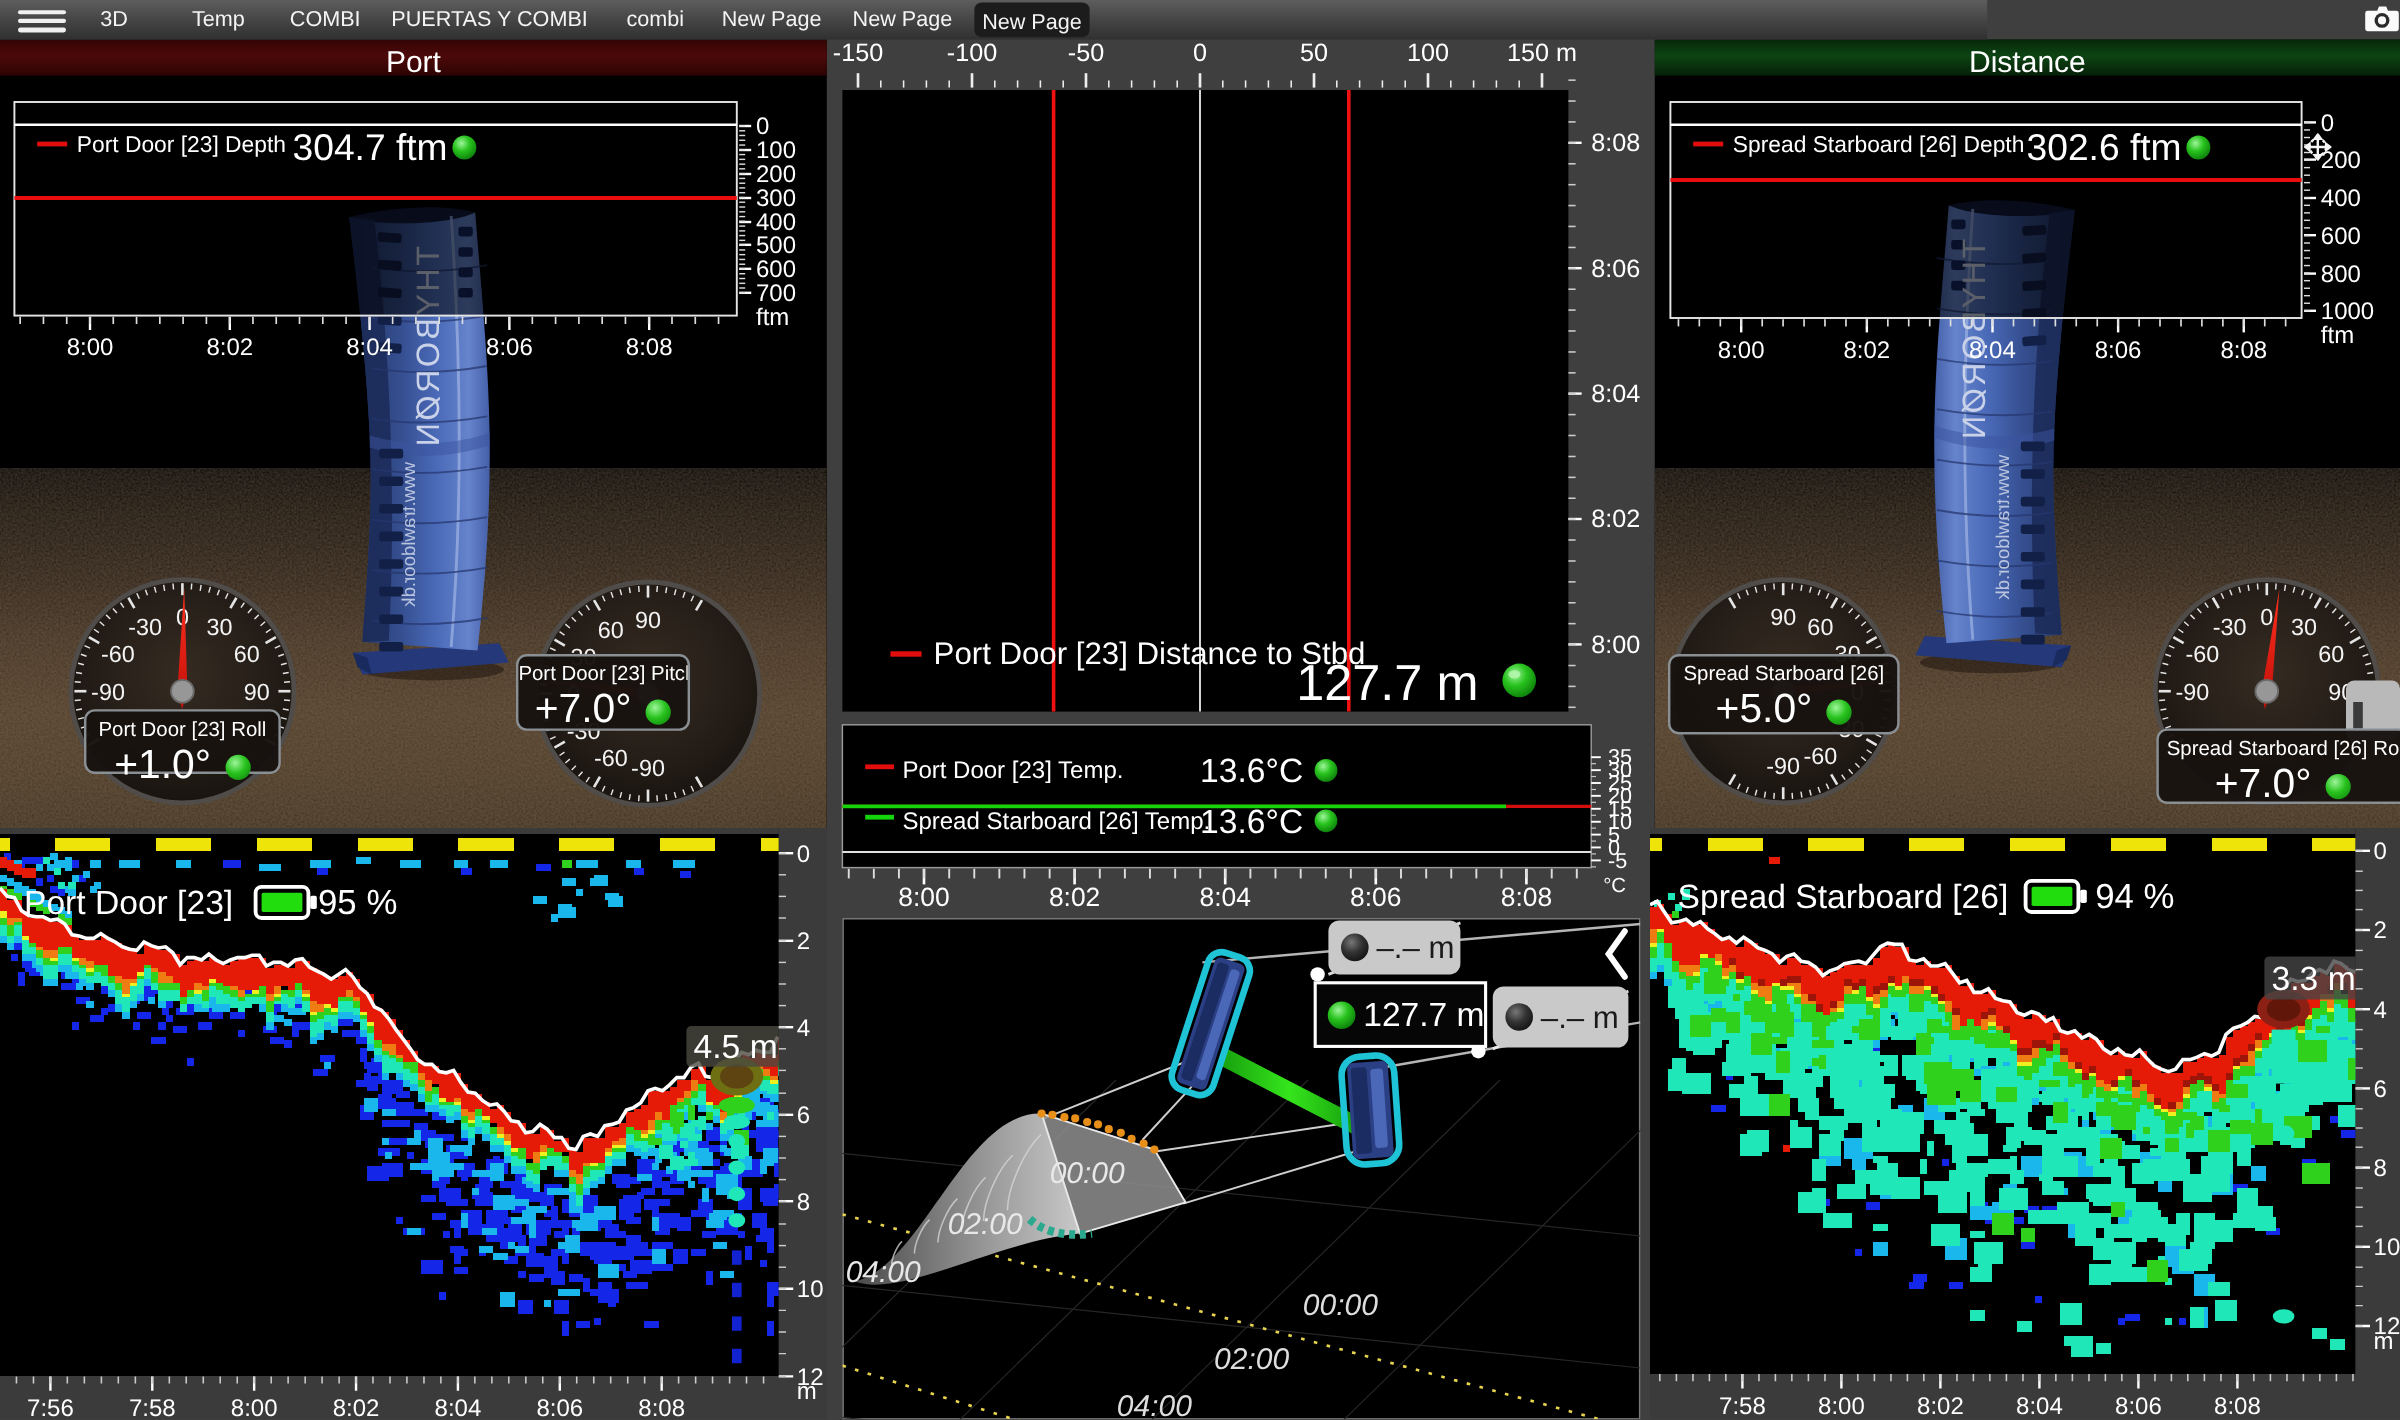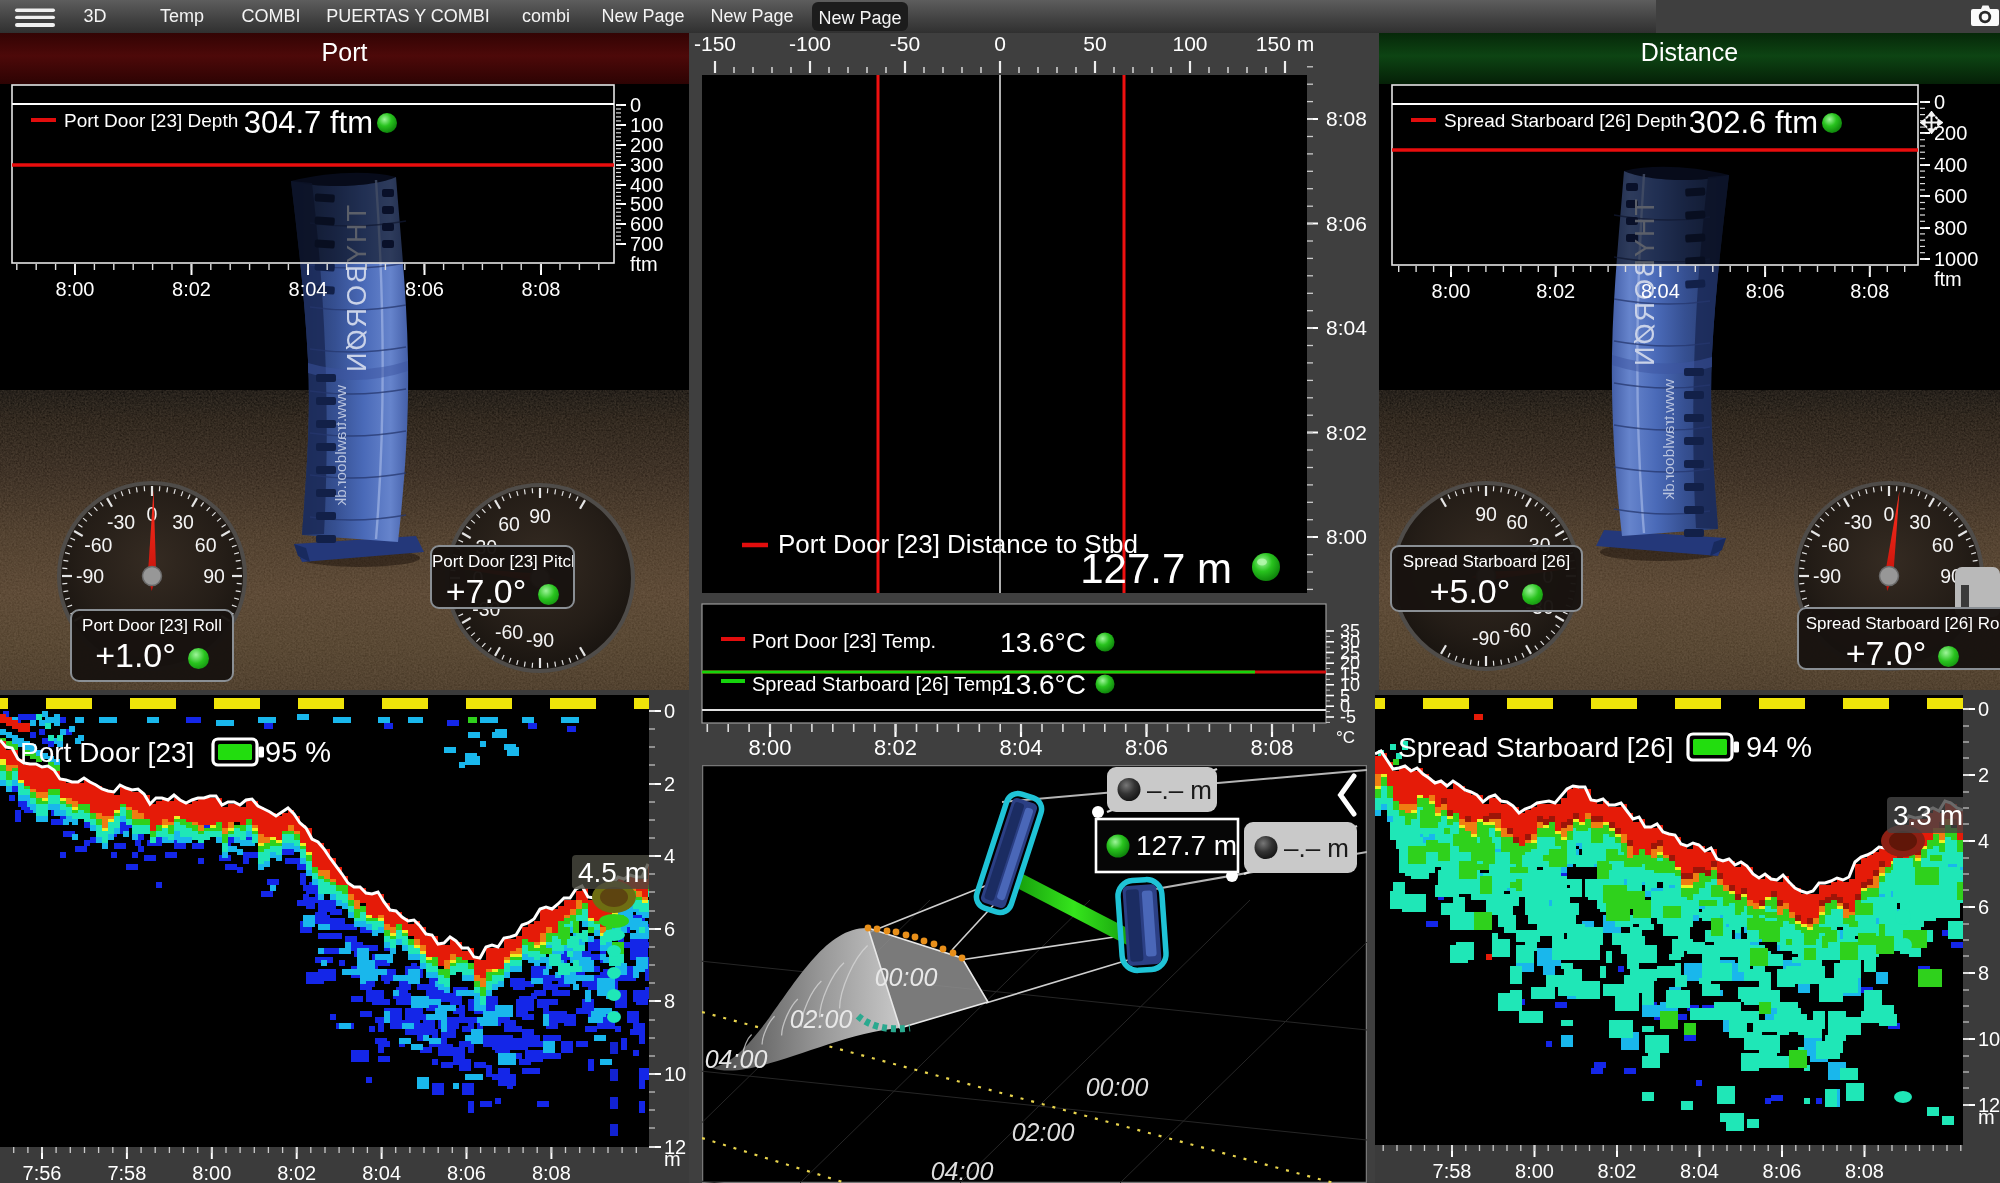--- a/index.html
+++ b/index.html
@@ -1,19 +1,19 @@
 <!DOCTYPE html>
 <html><head><meta charset="utf-8"><style>
 *{margin:0;padding:0;box-sizing:border-box}
 body{width:2000px;height:1183px;background:#3f3f3f;font-family:"Liberation Sans",sans-serif;overflow:hidden;position:relative}
 .abs{position:absolute}
 .menubar{position:absolute;left:0;top:0;width:1656px;height:33px;background:linear-gradient(#5d5d5d,#434343 55%,#303030);z-index:50}
 .mi{position:absolute;top:6px;transform:translateX(-50%);color:#f4f4f4;font-size:18px;white-space:nowrap}
 .misel{position:absolute;left:812px;top:2px;width:96px;height:29px;background:#1c1c1c;border-radius:6px}
-.hdr{position:absolute;left:0;top:0;width:100%;height:51px;z-index:8;text-align:center;color:#fff;font-size:25px;line-height:39px}
+.hdr{position:absolute;left:0;top:0;width:100%;height:30px;z-index:8;text-align:center;color:#fff;font-size:25px;line-height:39px}
 .hdr-red{background:linear-gradient(#330404,#4d0909 45%,#2d0303)}
 .hdr-grn{background:linear-gradient(#062809,#0d4413 45%,#052007)}
 .lbox{position:absolute;background:rgba(24,19,15,0.97);border:2.4px solid #8a8f94;border-radius:9px;color:#fff;text-align:center;z-index:20}
 .lb1{margin-top:5px;white-space:nowrap;overflow:hidden}
 .lb2{font-size:34px;white-space:nowrap;margin-top:0px}
 .lbled{display:inline-block;width:21px;height:21px;border-radius:50%;margin-left:12px;vertical-align:-2px;background:radial-gradient(circle at 38% 32%,#9ef59a,#28c31e 45%,#0a7a08)}
 </style></head><body>
 <svg width="0" height="0" style="position:absolute">
     <defs>
 <radialGradient id="ledg" cx="38%" cy="32%" r="75%">
@@ -590,21 +590,21 @@
     <text x="1858.0" y="529.3" fill="#f4f4f4" font-size="19.5" text-anchor="middle">-30</text>
     <text x="1889.0" y="521.0" fill="#f4f4f4" font-size="19.5" text-anchor="middle">0</text>
     <text x="1920.0" y="529.3" fill="#f4f4f4" font-size="19.5" text-anchor="middle">30</text>
     <text x="1942.7" y="552.0" fill="#f4f4f4" font-size="19.5" text-anchor="middle">60</text>
     <text x="1951.0" y="583.0" fill="#f4f4f4" font-size="19.5" text-anchor="middle">90</text>
     <polygon points="1899.5,490.6 1893.2,576.5 1887.2,590.9 1884.8,575.5" fill="url(#needle)"></polygon>
     <circle cx="1889" cy="576" r="9.5" fill="#979797" stroke="#6a6a6a" stroke-width="1.5"></circle>
   </svg>
 <div class="abs" style="left:1955px;top:567px;width:45px;height:50px;background:#b9b9b9;border-radius:7px;z-index:11"></div>
 <div class="abs" style="left:1961px;top:585px;width:8px;height:22px;background:#3a3a3a;z-index:11"></div>
-<div class="lbox" style="left:70px;top:609px;width:164px;height:73px">
+<div class="lbox" style="left:70px;top:591px;width:164px;height:54px">
     <div class="lb1" style="font-size:17px">Port Door [23] Roll</div>
     <div class="lb2">+1.0°<span class="lbled"></span></div>
   </div>
 <div class="lbox" style="left:430px;top:545px;width:145px;height:64px">
     <div class="lb1" style="font-size:17px">Port Door [23] Pitch</div>
     <div class="lb2">+7.0°<span class="lbled"></span></div>
   </div>
 <div class="lbox" style="left:1390px;top:545px;width:193px;height:67px">
     <div class="lb1" style="font-size:17px">Spread Starboard [26]</div>
     <div class="lb2">+5.0°<span class="lbled"></span></div>

